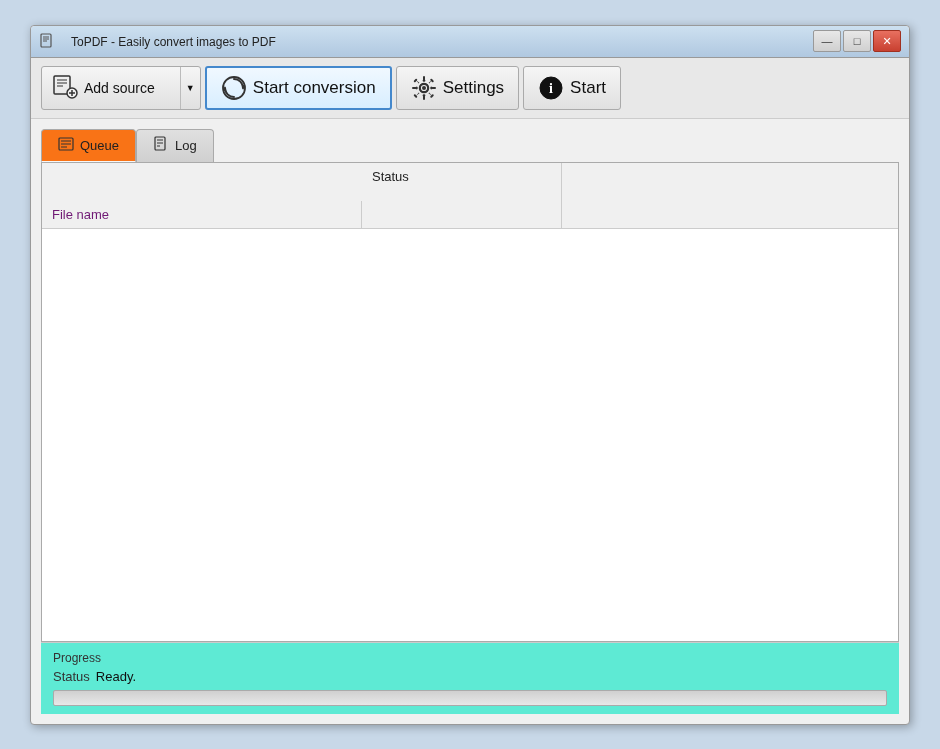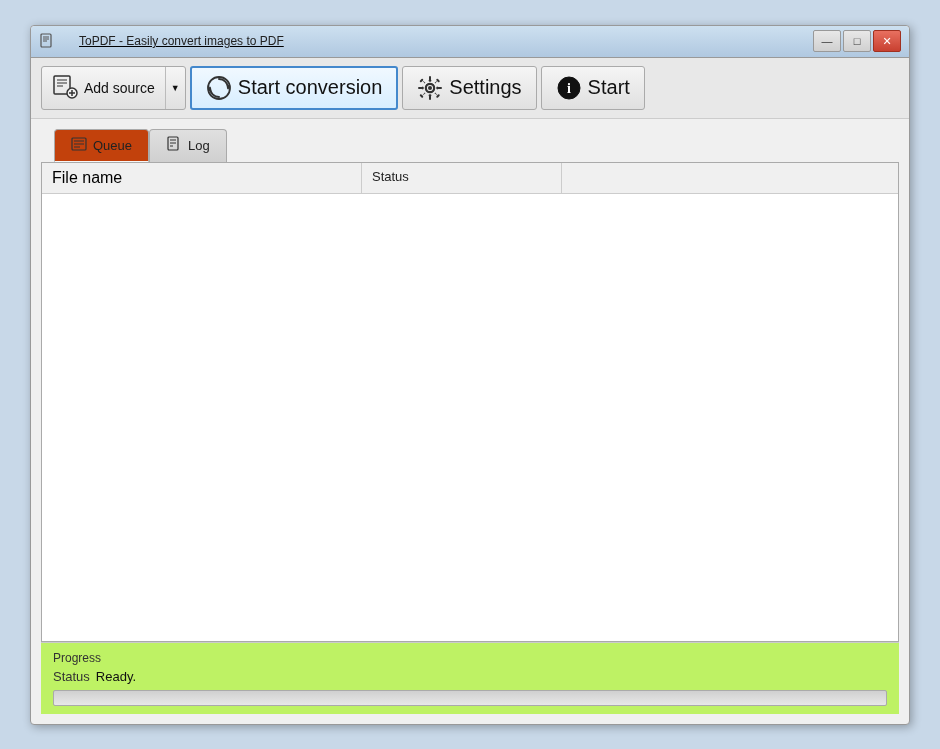--- a/index.html
+++ b/index.html
@@ -36,23 +36,22 @@
       display: flex;
       align-items: center;
       justify-content: space-between;
       padding: 0 8px;
       border-bottom: 1px solid #999;
       border-radius: 4px 4px 0 0;
     }
 
     .title-bar-left {
       display: flex;
-      align-items: center;
-      gap: 24px;
-      text-decoration: underline;
+      align-items: flex-end;
+      gap: 16px;
     }
 
     .title-icon {
       width: 16px;
       height: 16px;
       display: flex;
       align-items: center;
       justify-content: center;
       font-size: 12px;
       color: #555;
@@ -119,28 +118,28 @@
       background: linear-gradient(to bottom, #f0f8ff, #d8eeff);
     }
 
     .toolbar-btn .icon {
       font-size: 22px;
       display: flex;
       align-items: center;
     }
 
     .toolbar-btn .label {
-      font-size: 20px;
+      font-size: 17px;
       font-weight: normal;
     }
 
     .add-source-btn {
       display: flex;
       align-items: center;
-      gap: 0;
+      gap: 15px;
       padding: 0;
       background: linear-gradient(to bottom, #f5f5f5, #e0e0e0);
       border: 1px solid #aaa;
       border-radius: 3px;
       cursor: pointer;
       font-size: 14px;
       color: #111;
       font-family: 'Segoe UI', Tahoma, sans-serif;
       height: 44px;
       overflow: hidden;
@@ -189,24 +188,23 @@
       border: 1px solid #aaa;
       border-bottom: none;
       cursor: pointer;
       font-size: 13px;
       color: #222;
       border-radius: 4px 4px 0 0;
       font-family: 'Segoe UI', Tahoma, sans-serif;
     }
 
     .tab.active {
-      background: #c2410c;
+      background: #f97316;
       border-bottom: 1px solid #f8f8f8;
       z-index: 1;
-      margin-left: 13px;
     }
 
     .tab .tab-icon {
       font-size: 14px;
     }
 
     
     .table-area {
       border: 1px solid #aaa;
       background: white;
@@ -217,24 +215,25 @@
 
     .table-header {
       display: flex;
       border-bottom: 1px solid #ccc;
       background: #f0f0f0;
     }
 
     .table-col-name {
       width: 320px;
       padding: 6px 10px;
-      font-size: 16px;
-      color: #000000;
+      font-size: 13px;
+      color: #701a75;
       border-right: 1px solid #ccc;
       font-family: 'Segoe UI', Tahoma, sans-serif;
+      margin-top: 38px;
     }
 
     .table-col-status {
       width: 200px;
       padding: 6px 10px;
       font-size: 13px;
       color: #222;
       border-right: 1px solid #ccc;
       font-family: 'Segoe UI', Tahoma, sans-serif;
     }
@@ -245,21 +244,21 @@
     }
 
     .table-body {
       flex: 1;
       background: white;
     }
 
     
     .status-bar {
       padding: 8px 12px;
-      background: #bef264;
+      background: #5eead4;
       border-top: 1px solid #ccc;
     }
 
     .status-bar-label {
       font-size: 12px;
       color: #333;
       margin-bottom: 4px;
       font-family: 'Segoe UI', Tahoma, sans-serif;
     }
 

